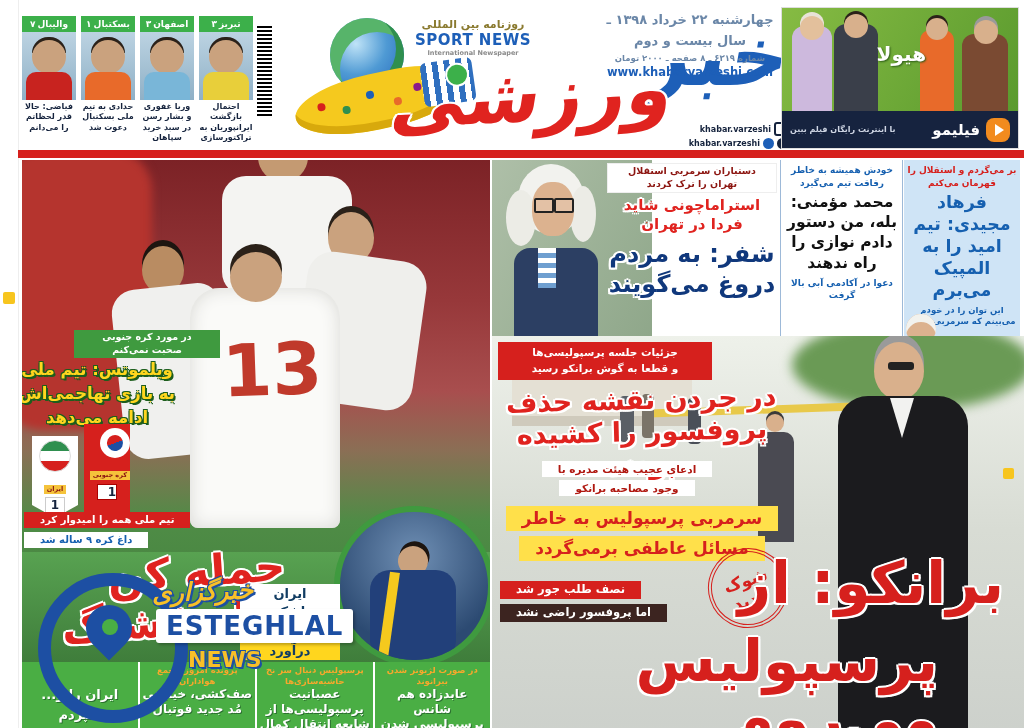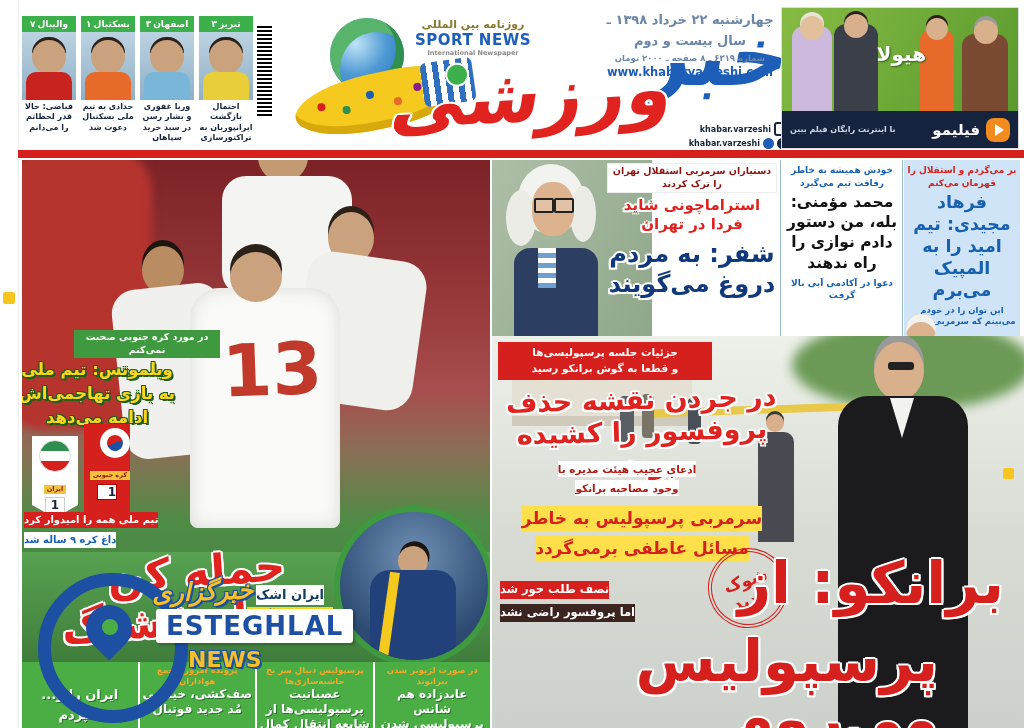--- a/index.html
+++ b/index.html
@@ -2,21 +2,21 @@
 <html lang="fa"><head>
 <meta charset="utf-8">
 <style>
   html,body{margin:0;padding:0;background:#dcdcdc;}
   #paper{position:relative;width:1024px;height:728px;background:#fff;overflow:hidden;
          font-family:"DejaVu Sans",sans-serif;}
   .abs{position:absolute;}
   .rtl{direction:rtl;}
   .b{font-weight:bold;}
   .ctr{text-align:center;}
-  .chip{display:inline-block;padding:1px 0;font-weight:bold;line-height:1.35;}
+  .chip{display:inline-block;padding:1px 16px;font-weight:bold;line-height:1.35;}
   .owhite{text-shadow:-2px -1px 0 #fff,2px -1px 0 #fff,-2px 2px 0 #fff,2px 2px 0 #fff,0 2px 0 #fff,0 -2px 0 #fff,2px 0 0 #fff,-2px 0 0 #fff;}
   .ogreen{text-shadow:-1px -1px 0 #1d5e1d,1px -1px 0 #1d5e1d,-1px 1px 0 #1d5e1d,1px 1px 0 #1d5e1d,2px 2px 0 #1d5e1d;}
   .oblue{text-shadow:-1px -1px 0 #1d4fa3,1px -1px 0 #1d4fa3,-1px 1px 0 #1d4fa3,2px 2px 0 #1d4fa3;}
   .card{position:absolute;top:0;width:54px;height:132px;background:#fff;}
   .card .hd{height:16px;background:#3cb04a;color:#fff;font-size:9px;font-weight:bold;
             display:flex;align-items:center;justify-content:center;gap:2px;direction:rtl;}
   .card .ph{height:68px;position:relative;overflow:hidden;background:linear-gradient(#bcd3e2,#8fb0c6);}
   .card .cap{font-size:8px;font-weight:bold;color:#15233d;text-align:center;direction:rtl;line-height:1.3;padding-top:2px;}
   .head{position:absolute;width:34px;height:34px;border-radius:50%;background:#caa27e;left:10px;top:8px;}
   .hair{position:absolute;width:34px;height:16px;border-radius:17px 17px 0 0;background:#2b2119;left:10px;top:5px;}

